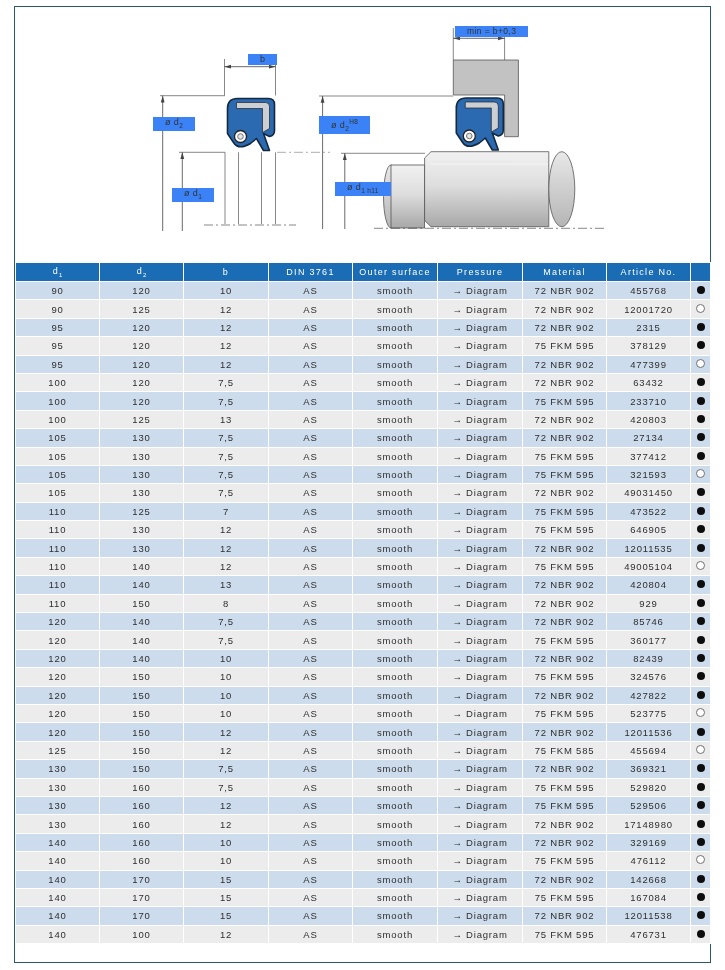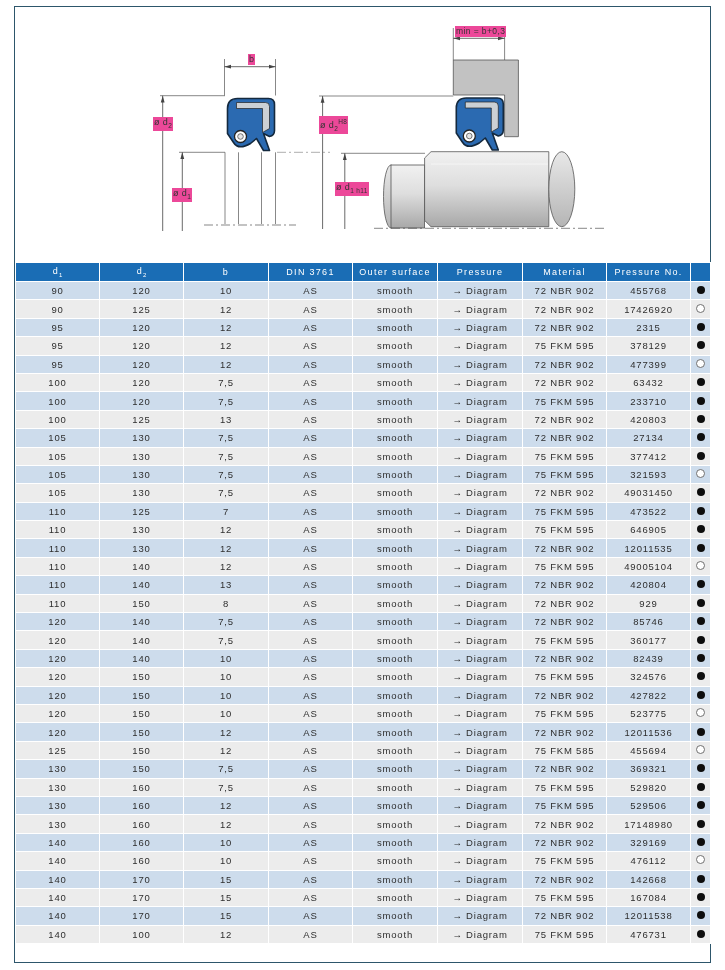--- a/index.html
+++ b/index.html
@@ -1,19 +1,19 @@
 <!DOCTYPE html>
 <html><head>
 <meta charset="utf-8">
 <style>
   html,body{margin:0;padding:0;background:#fff;}
   body{width:725px;height:970px;position:relative;font-family:"Liberation Sans",sans-serif;overflow:hidden;}
   .page-border{position:absolute;left:14px;top:6px;width:695px;height:955px;border:1px solid #2d566b;}
   .drawing-area{position:absolute;left:14px;top:6px;width:697px;height:250px;}
-  .dlabel{position:absolute;font-size:9px;color:#333;background:#ec4899;padding:0 1px;letter-spacing:0.4px;white-space:nowrap;line-height:11px;}
+  .dlabel{position:absolute;font-size:9px;color:#333;background:#3b82f6;padding:0 12px;letter-spacing:0.4px;white-space:nowrap;line-height:11px;}
   .dlabel sub{font-size:6.5px;}
   .dlabel sup{font-size:6.5px;}
   .tol{font-size:6.5px;vertical-align:sub;margin-left:2px;}
   .table-wrap{position:absolute;left:15px;top:262px;width:696px;}
   table.seals{border-collapse:separate;border-spacing:1px;width:100%;table-layout:fixed;background:#fff;}
   table.seals th{background:#1a6db5;color:#fff;font-weight:normal;font-size:9px;letter-spacing:1.3px;height:18px;padding:0;text-align:center;}
   table.seals th sub{font-size:6px;letter-spacing:0;}
   table.seals td{height:17.4px;padding:0;font-size:9.5px;letter-spacing:0.8px;color:#2e2e2e;text-align:center;vertical-align:middle;white-space:nowrap;overflow:hidden;}
   tr.odd td{background:#cddcec;}
   tr.even td{background:#ececec;}
@@ -121,21 +121,21 @@
     </colgroup>
     <thead>
         <tr>
           <th>d<sub>1</sub></th>
           <th>d<sub>2</sub></th>
           <th>b</th>
           <th>DIN 3761</th>
           <th>Outer surface</th>
           <th>Pressure</th>
           <th>Material</th>
-          <th>Pressure No.</th>
+          <th>Article No.</th>
           <th></th>
         </tr>
       </thead>
     <tbody>
         <tr class="odd">
           <td>90</td>
           <td>120</td>
           <td>10</td>
           <td>AS</td>
           <td>smooth</td>
@@ -145,21 +145,21 @@
           <td><span class="dot filled"></span></td>
         </tr>
         <tr class="even">
           <td>90</td>
           <td>125</td>
           <td>12</td>
           <td>AS</td>
           <td>smooth</td>
           <td>→ Diagram</td>
           <td>72 NBR 902</td>
-          <td>17426920</td>
+          <td>12001720</td>
           <td><span class="dot open"></span></td>
         </tr>
         <tr class="odd">
           <td>95</td>
           <td>120</td>
           <td>12</td>
           <td>AS</td>
           <td>smooth</td>
           <td>→ Diagram</td>
           <td>72 NBR 902</td>

